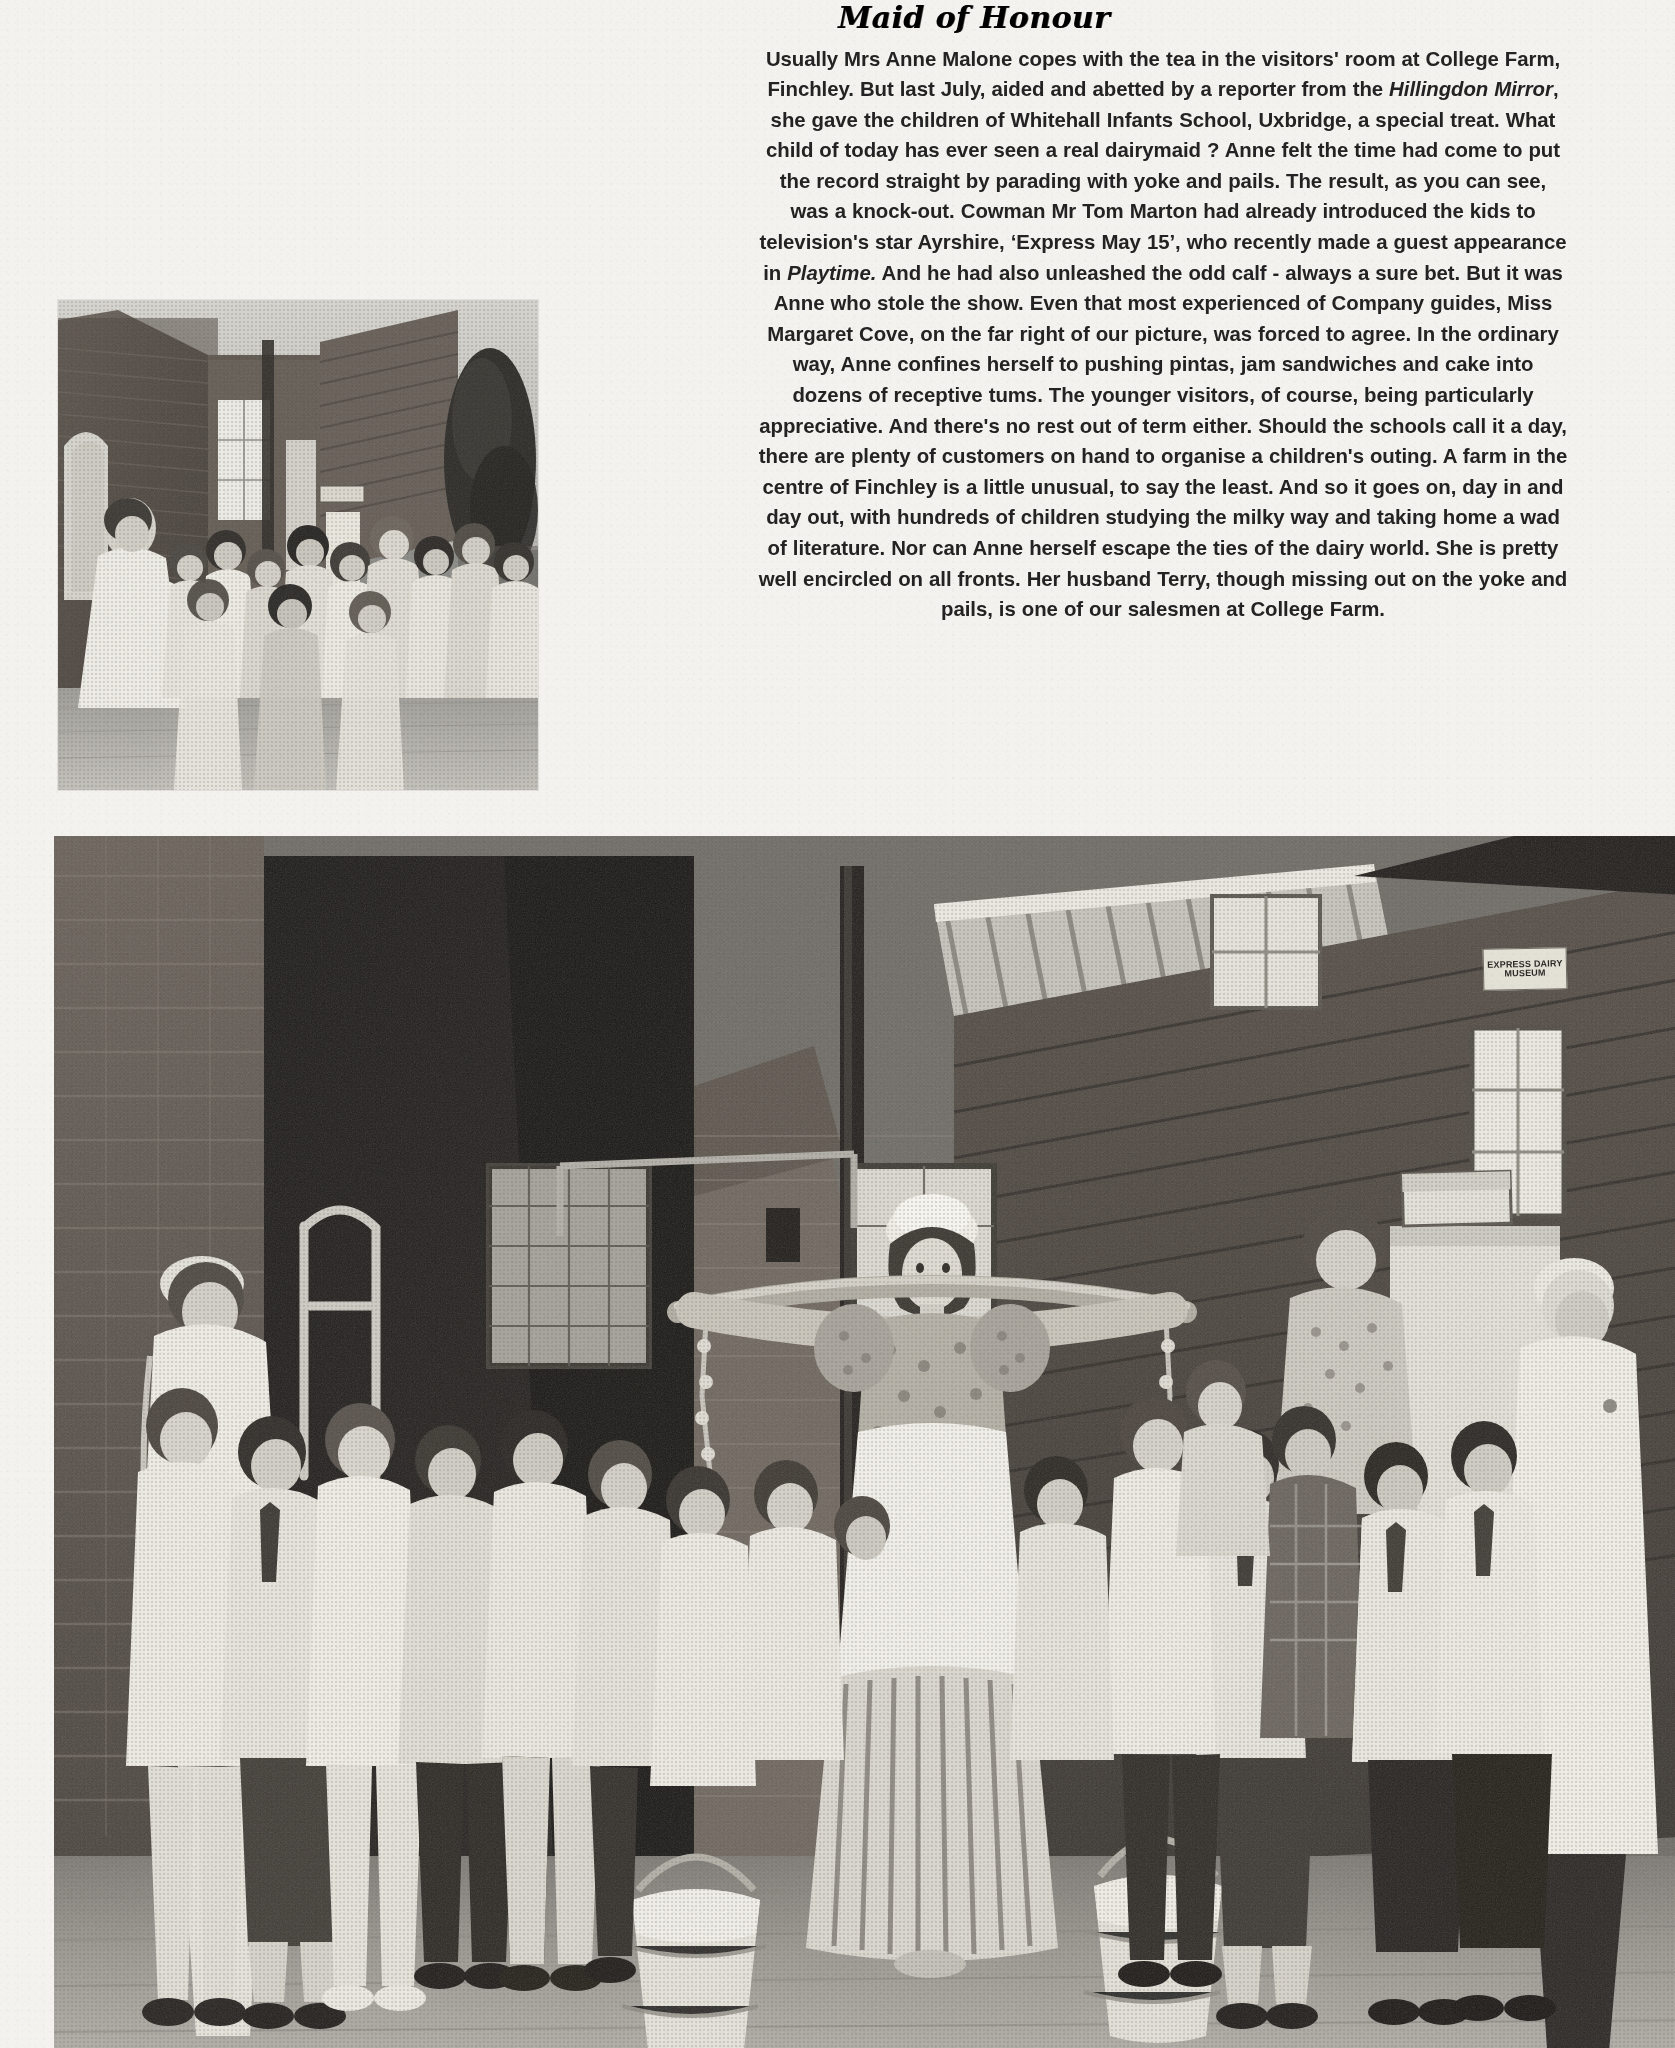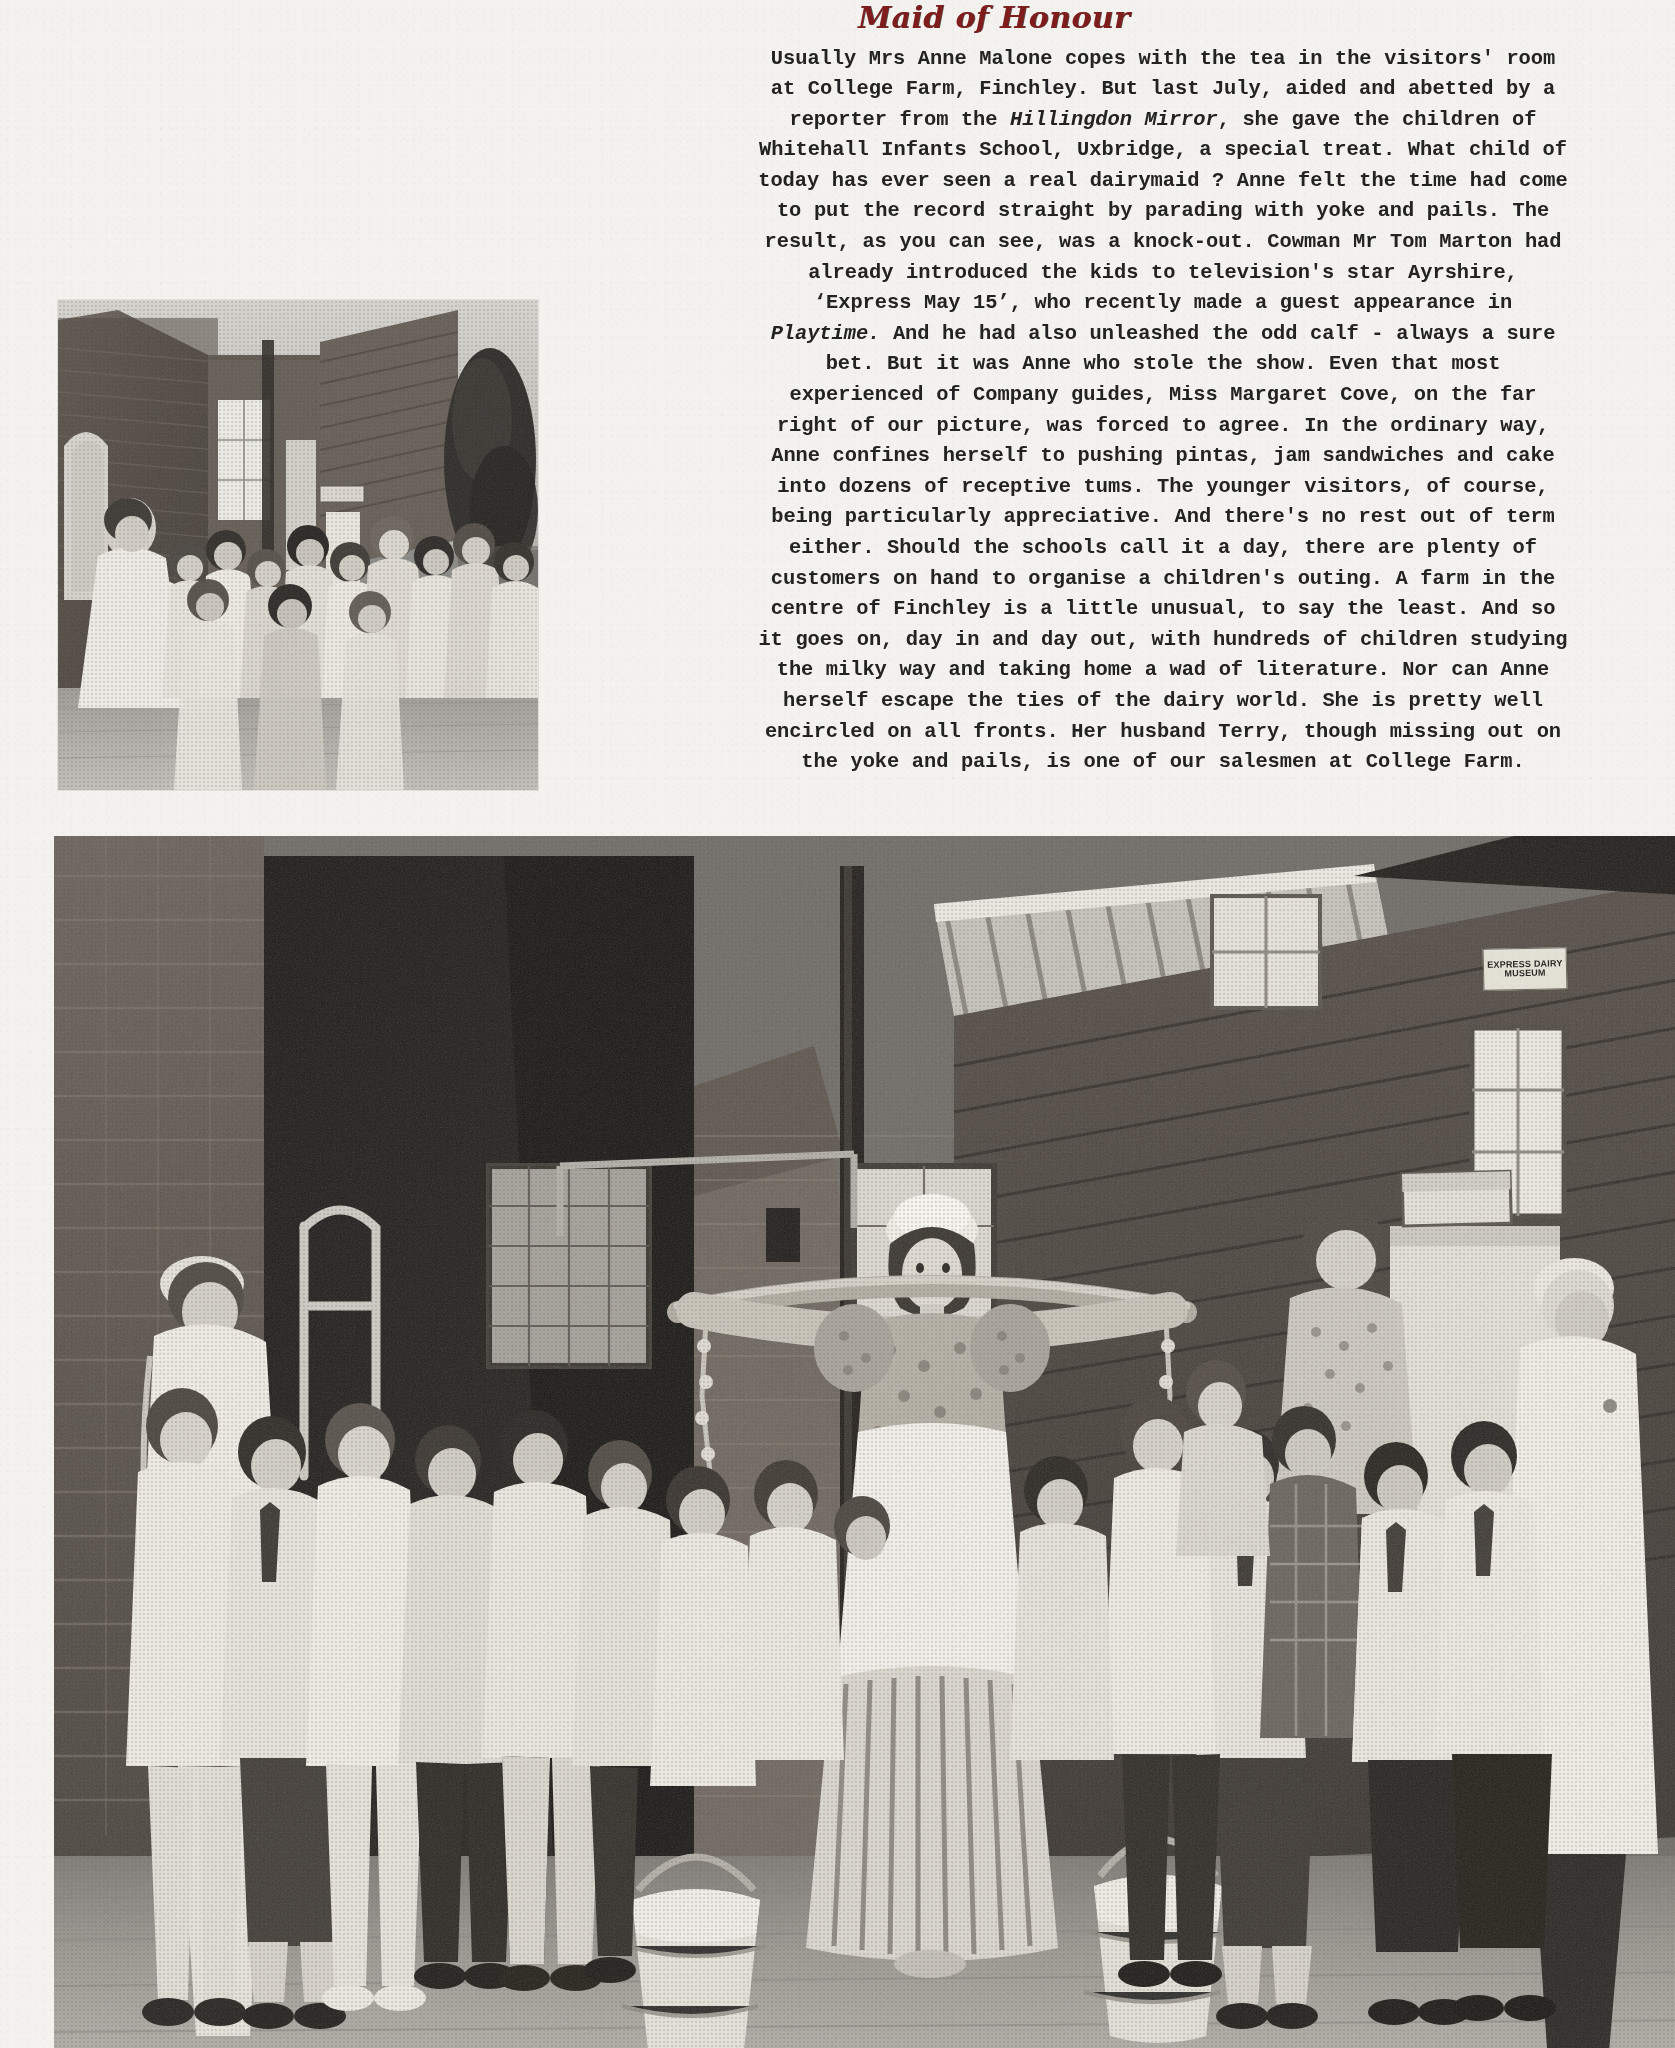--- a/index.html
+++ b/index.html
@@ -50,41 +50,40 @@
     top: 2px;
     width: 810px;
   }
 
   .headline {
     font-family: "DejaVu Serif", "Liberation Serif", serif;
     font-weight: 700;
     font-style: italic;
     font-size: 30px;
     letter-spacing: .4px;
-    color: #7f1d1d;
+    color: #000000;
     text-align: left;
-    margin: 0 0 10px 100px;
+    margin: 0 0 10px 80px;
     line-height: 1.05;
     text-shadow: 0.7px 0 0 rgba(29,29,29,.75);
   }
 
   .body-copy {
     font-family: "Liberation Sans", sans-serif;
     font-weight: 700;
     font-size: 20.4px;
     line-height: 30.6px;
     color: #232323;
     text-align: center;
     letter-spacing: -0.05px;
     word-spacing: .4px;
   }
   .body-copy p {
     margin: 0;
     text-indent: 0;
-    font-family: Liberation Mono, monospace;
   }
   .body-copy em {
     font-style: italic;
     font-weight: 700;
   }
 
   
   .inset-photo {
     position: absolute;
     left: 18px;

